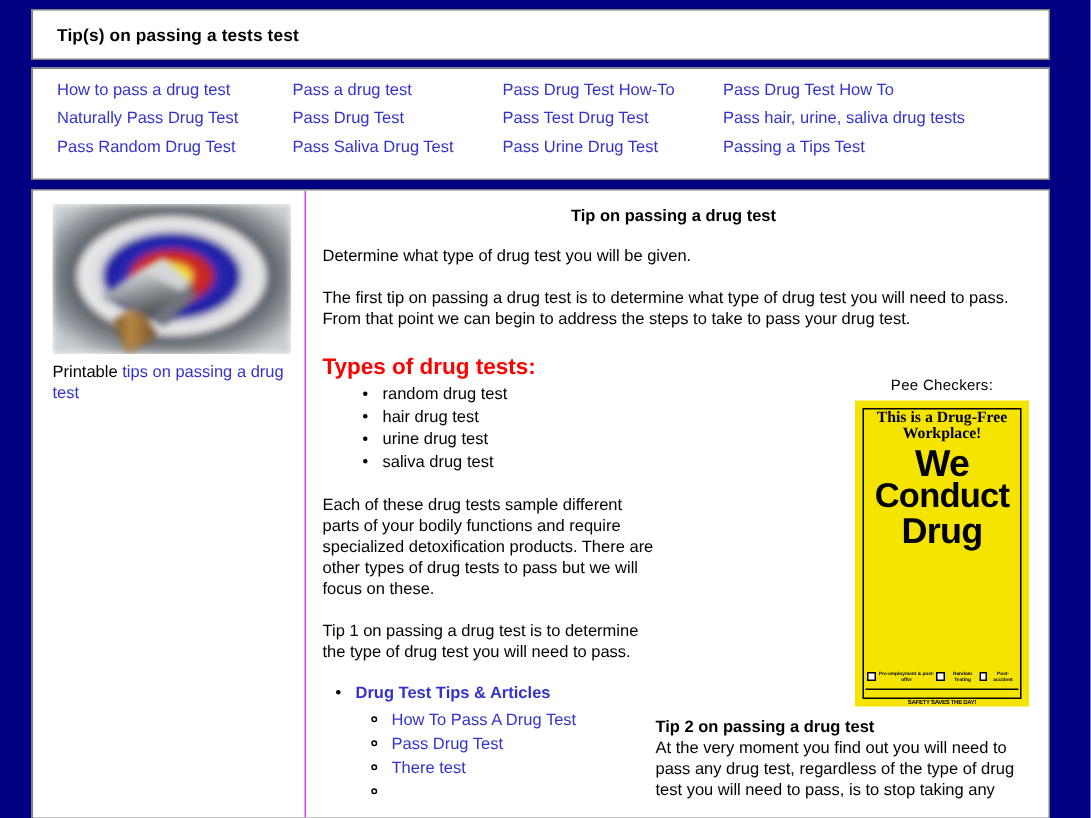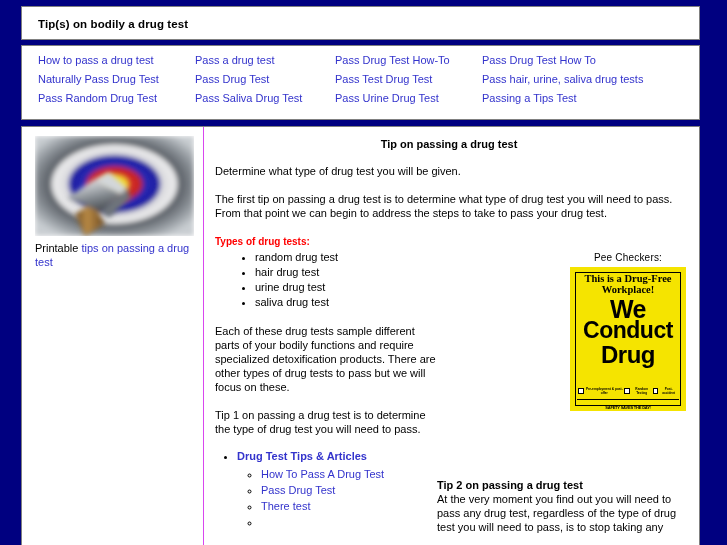--- a/index.html
+++ b/index.html
@@ -128,21 +128,21 @@
   .art-p {
     margin: 14px 0 0 2px;
     font-size: 11px;
     line-height: 14px;
     color: #000000;
   }
 
   .section-head {
     color: #ff0000;
     font-weight: bold;
-    font-size: 10px;
+    font-size: 15px;
     margin: 16px 0 0 2px;
   }
 
   ul.disc-list {
     margin: 3px 0 0 0;
     padding-left: 42px;
     list-style-type: disc;
   }
   ul.disc-list li {
     font-size: 11px;
@@ -186,21 +186,21 @@
     text-align: center;
   }
   .poster-caption {
     font-size: 10px;
     color: #000000;
     margin-bottom: 4px;
     letter-spacing: 0.2px;
   }
   .poster {
     width: 116px;
-    height: 144px;
+    height: 204px;
     background: #f5e400;
     border: 0;
     display: inline-block;
     position: relative;
     box-sizing: border-box;
   }
   .poster-frame {
     position: absolute;
     left: 5px;
     top: 5px;
@@ -287,21 +287,21 @@
     line-height: 14px;
     margin: 0;
   }
 </style>
 </head>
 <body>
 
 <div class="page-wrap">
 
   <div class="panel title-panel">
-    <div class="page-title">Tip(s) on bodily a drug test</div>
+    <div class="page-title">Tip(s) on passing a tests test</div>
   </div>
 
   <div class="panel nav-panel">
     <table class="nav-table">
       <tbody>
         <tr>
           <td class="nav-col-1"><a class="lnk" href="#">How to pass a drug test</a></td>
           <td class="nav-col-2"><a class="lnk" href="#">Pass a drug test</a></td>
           <td class="nav-col-3"><a class="lnk" href="#">Pass Drug Test How-To</a></td>
           <td class="nav-col-4"><a class="lnk" href="#">Pass Drug Test How To</a></td>

